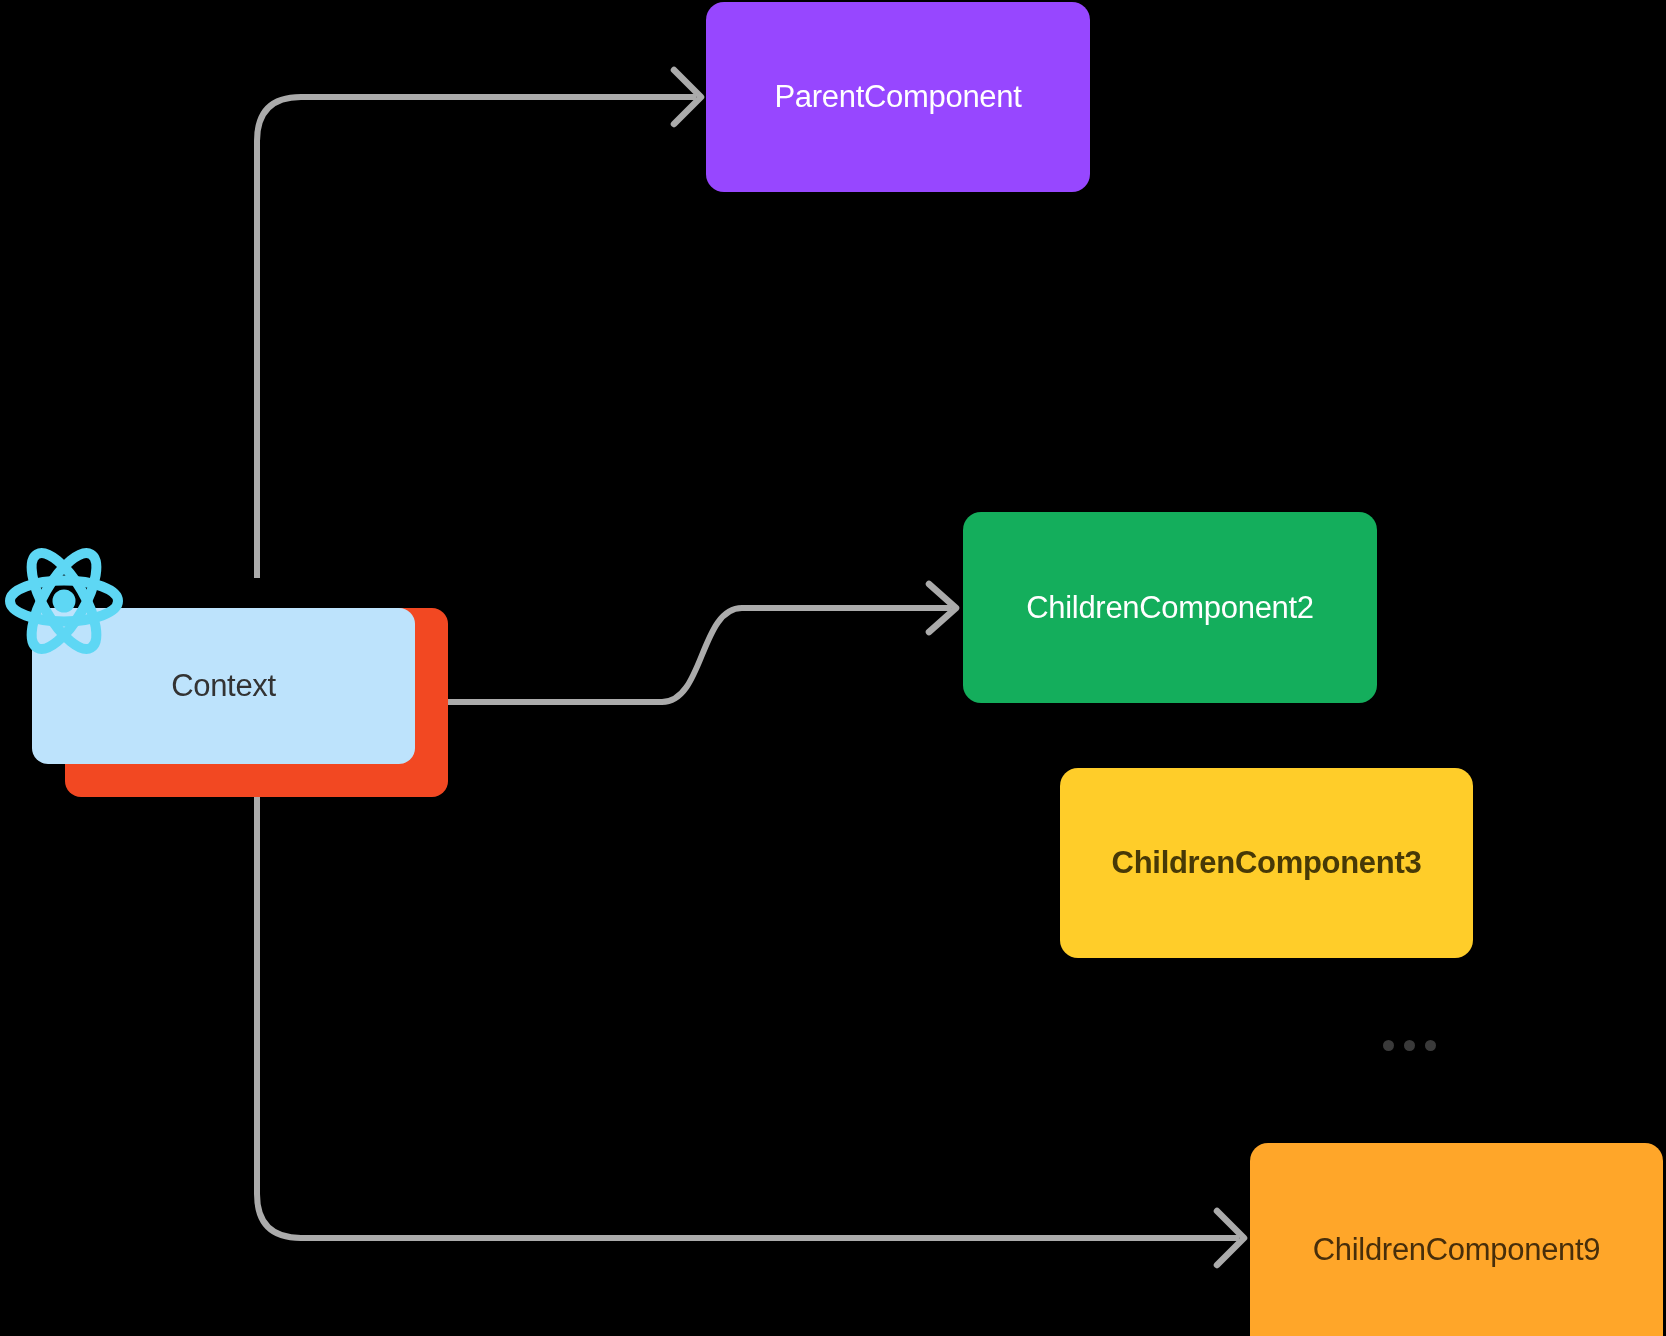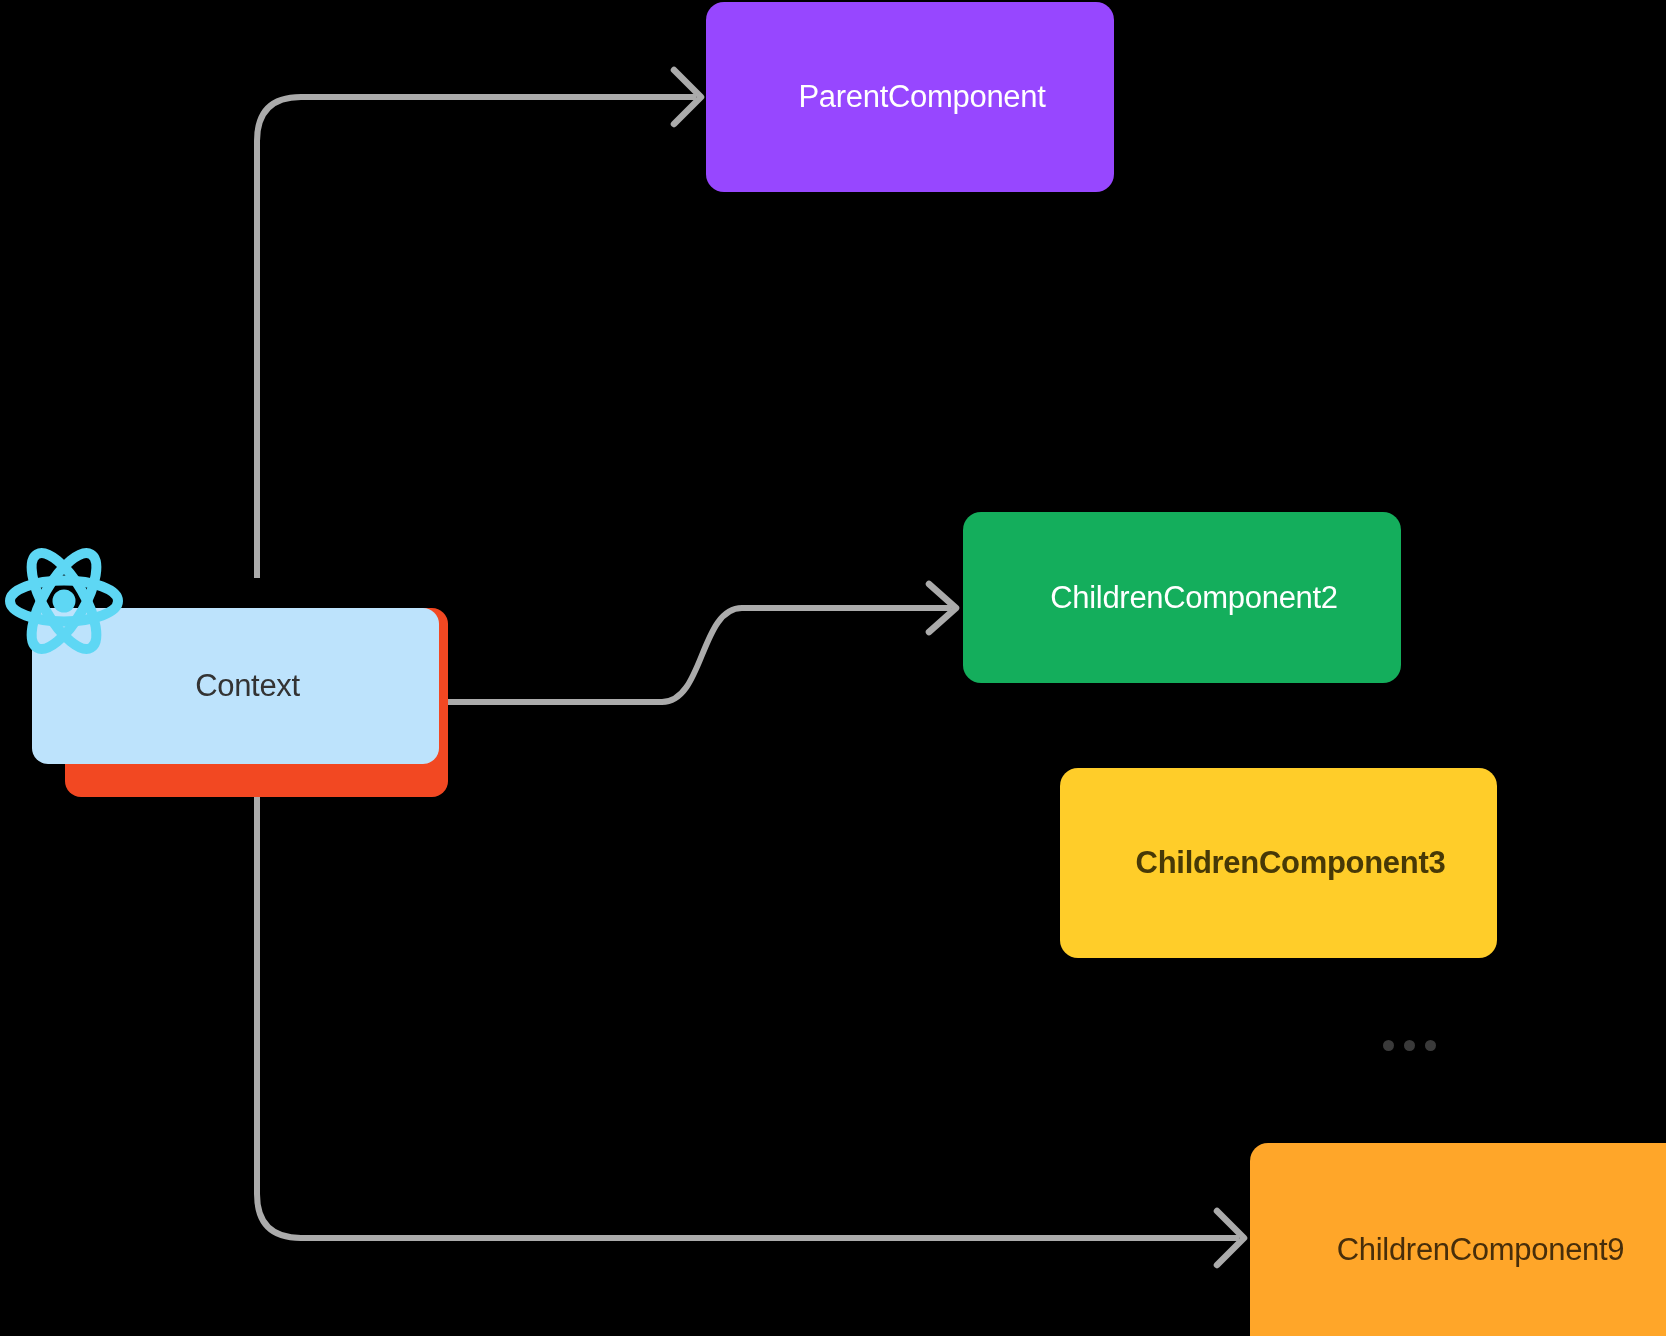--- a/index.html
+++ b/index.html
@@ -6,36 +6,35 @@
   .stage{
     position:relative;width:1666px;height:1336px;overflow:hidden;
     background:var(--background,#000);
     font-family:"Liberation Sans",sans-serif;
   }
   .layer{position:absolute;left:0;top:0;pointer-events:none;}
   .node{
     position:absolute;display:flex;align-items:center;justify-content:center;
     border-radius:18px;font-size:31px;font-weight:500;letter-spacing:-0.3px;
     white-space:nowrap;
-    padding-left:24px;
   }
   .node span{display:block;}
   
   .context-shadow{
     position:absolute;left:65px;top:608px;width:383px;height:189px;
     border-radius:16px;background:var(--context-shadow,#F24822);
   }
   .context{
     left:32px;top:608px;width:383px;height:156px;border-radius:16px;
     background:var(--context-fill,#BDE3FC);color:var(--context-text,#333333);
   }
   
   .parent {left:706px; top:2px;    width:384px;height:190px;background:var(--parent-fill,#9747FF);color:var(--light-text,#fff);}
   .child1 {left:835px; top:258px;  width:412px;height:187px;background:var(--child1-fill,#0D99FF);color:var(--light-text,#fff);}
-  .child2 {left:963px; top:512px;  width:414px;height:171px;background:var(--child2-fill,#14AE5C);color:var(--light-text,#fff);}
+  .child2 {left:963px; top:512px;  width:414px;height:191px;background:var(--child2-fill,#14AE5C);color:var(--light-text,#fff);}
   .child3 {left:1060px;top:768px;  width:413px;height:190px;background:var(--child3-fill,#FFCD29);color:var(--yellow-text,#473907);font-weight:bold;}
   .child9 {left:1250px;top:1143px; width:413px;height:214px;background:var(--child9-fill,#FFA629);color:var(--orange-text,#472E0B);}
   
   .ellipsis{position:absolute;left:1383px;top:1040px;display:flex;gap:10px;}
   .dot{width:11px;height:11px;border-radius:50%;background:var(--dots,#3A3A3A);}
   
   svg.arrows{width:1666px;height:1336px;}
   svg.arrows path{fill:none;stroke:var(--arrow,#ABABAB);stroke-width:6;}
   svg.arrows path.head{stroke-width:6.5;stroke-linejoin:round;stroke-linecap:round;}
   .react-logo{position:absolute;left:-6px;top:531px;width:140px;height:140px;}

